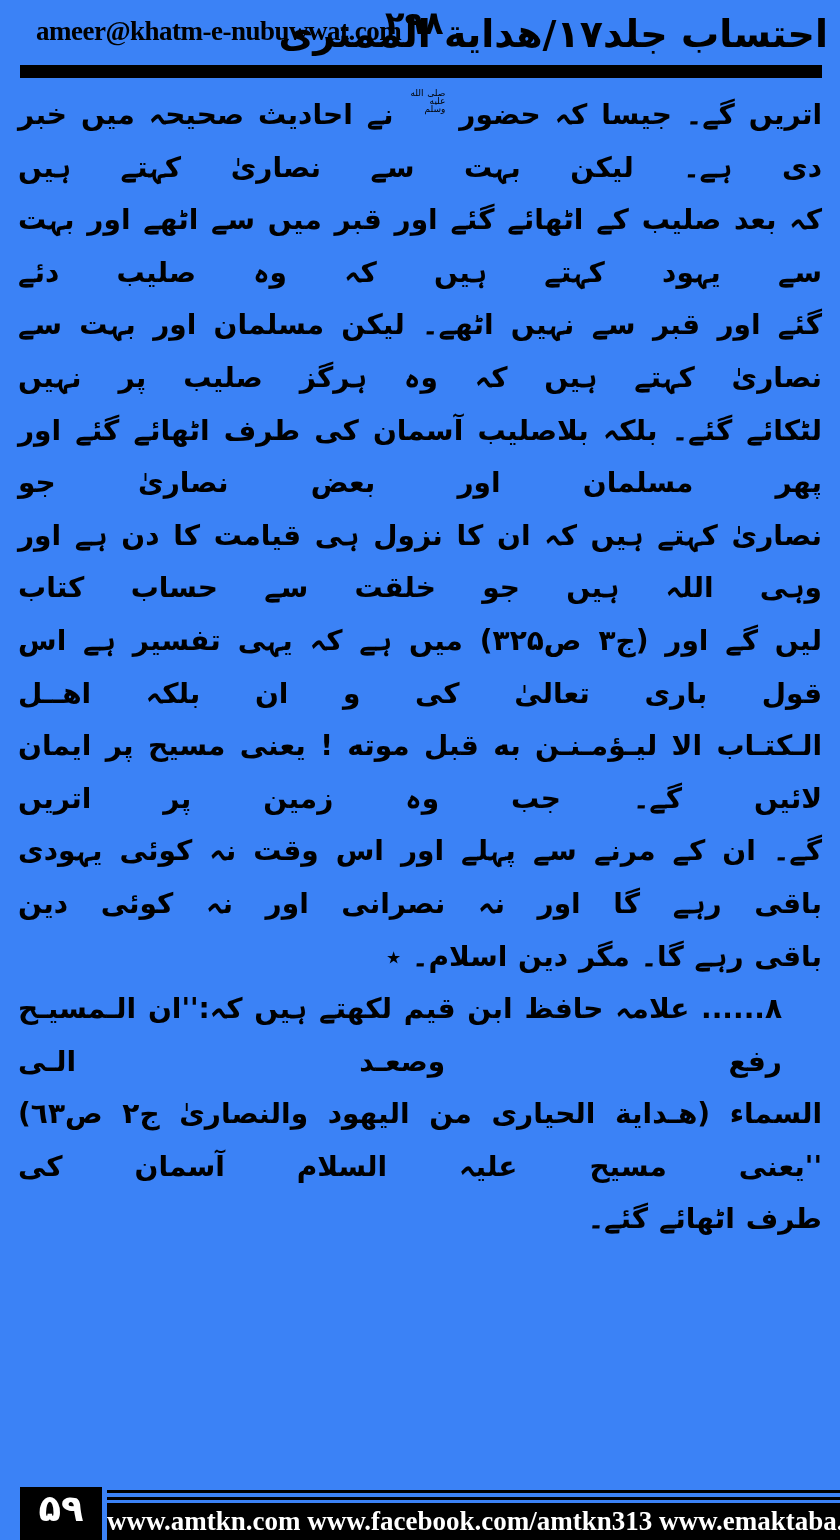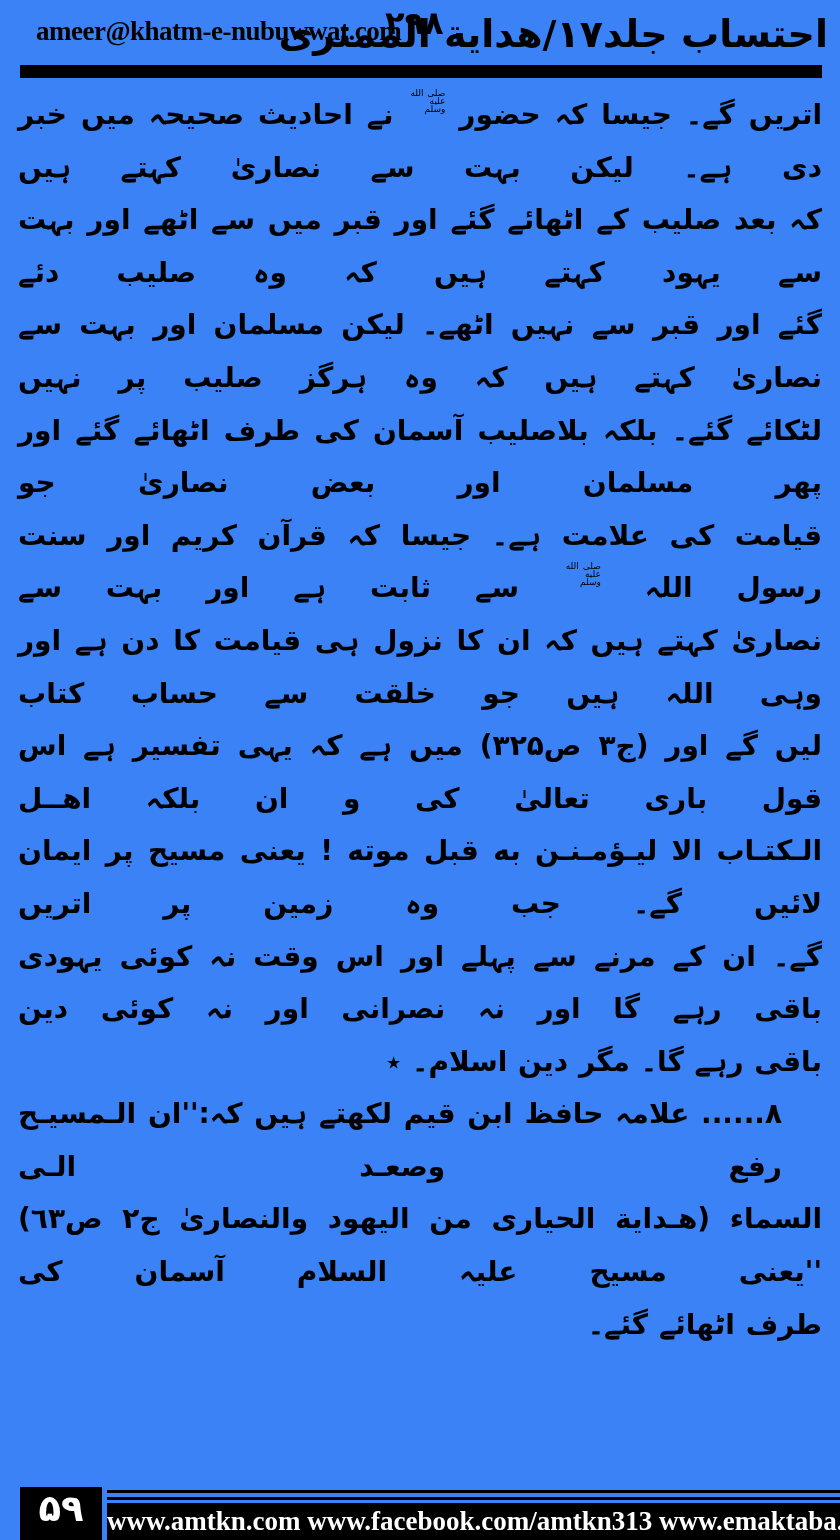--- a/index.html
+++ b/index.html
@@ -65,21 +65,20 @@
     <span class="hdr-num">۲۹۸</span>
     <span class="hdr-title">احتساب جلد۱۷/هداية الممترى</span>
     <div class="hdr-rule"></div>
   </header>
 
   <main class="bodytext" id="body-lines">
       <div class="line j">اتریں گے۔ جیسا کہ حضور <span class="salla">صلى الله عليه وسلم</span> نے احادیث صحیحہ میں خبر دی ہے۔ لیکن بہت سے نصاریٰ کہتے ہیں</div>
       <div class="line j">کہ بعد صلیب کے اٹھائے گئے اور قبر میں سے اٹھے اور بہت سے یہود کہتے ہیں کہ وہ صلیب دئے</div>
       <div class="line j">گئے اور قبر سے نہیں اٹھے۔ لیکن مسلمان اور بہت سے نصاریٰ کہتے ہیں کہ وہ ہرگز صلیب پر نہیں</div>
       <div class="line j">لٹکائے گئے۔ بلکہ بلاصلیب آسمان کی طرف اٹھائے گئے اور پھر مسلمان اور بعض نصاریٰ جو</div>
-      <div class="line j">قیامت کی علامت ہے۔ جیسا کہ قرآن کریم اور سنت رسول اللہ <span class="salla">صلى الله عليه وسلم</span> سے ثابت ہے اور بہت سے</div>
       <div class="line j">نصاریٰ کہتے ہیں کہ ان کا نزول ہی قیامت کا دن ہے اور وہی اللہ ہیں جو خلقت سے حساب کتاب</div>
       <div class="line j">لیں گے اور (ج۳ ص۳۲۵) میں ہے کہ یہی تفسیر ہے اس قول باری تعالیٰ کی و ان بلکہ اهــل</div>
       <div class="line j">الـكتـاب الا ليـؤمـنـن به قبل موته ! یعنی مسیح پر ایمان لائیں گے۔ جب وہ زمین پر اتریں</div>
       <div class="line j">گے۔ ان کے مرنے سے پہلے اور اس وقت نہ کوئی یہودی باقی رہے گا اور نہ نصرانی اور نہ کوئی دین</div>
       <div class="line r">باقی رہے گا۔ مگر دین اسلام۔ ٭</div>
       <div class="line j ind-s">۸...... علامہ حافظ ابن قیم لکھتے ہیں کہ:''ان الـمسيـح رفع وصعـد الـى</div>
       <div class="line j">السماء (هـداية الحيارى من اليهود والنصارىٰ ج۲ ص٦٣) ''یعنی مسیح علیہ السلام آسمان کی</div>
       <div class="line r">طرف اٹھائے گئے۔</div>
     </main>
 

